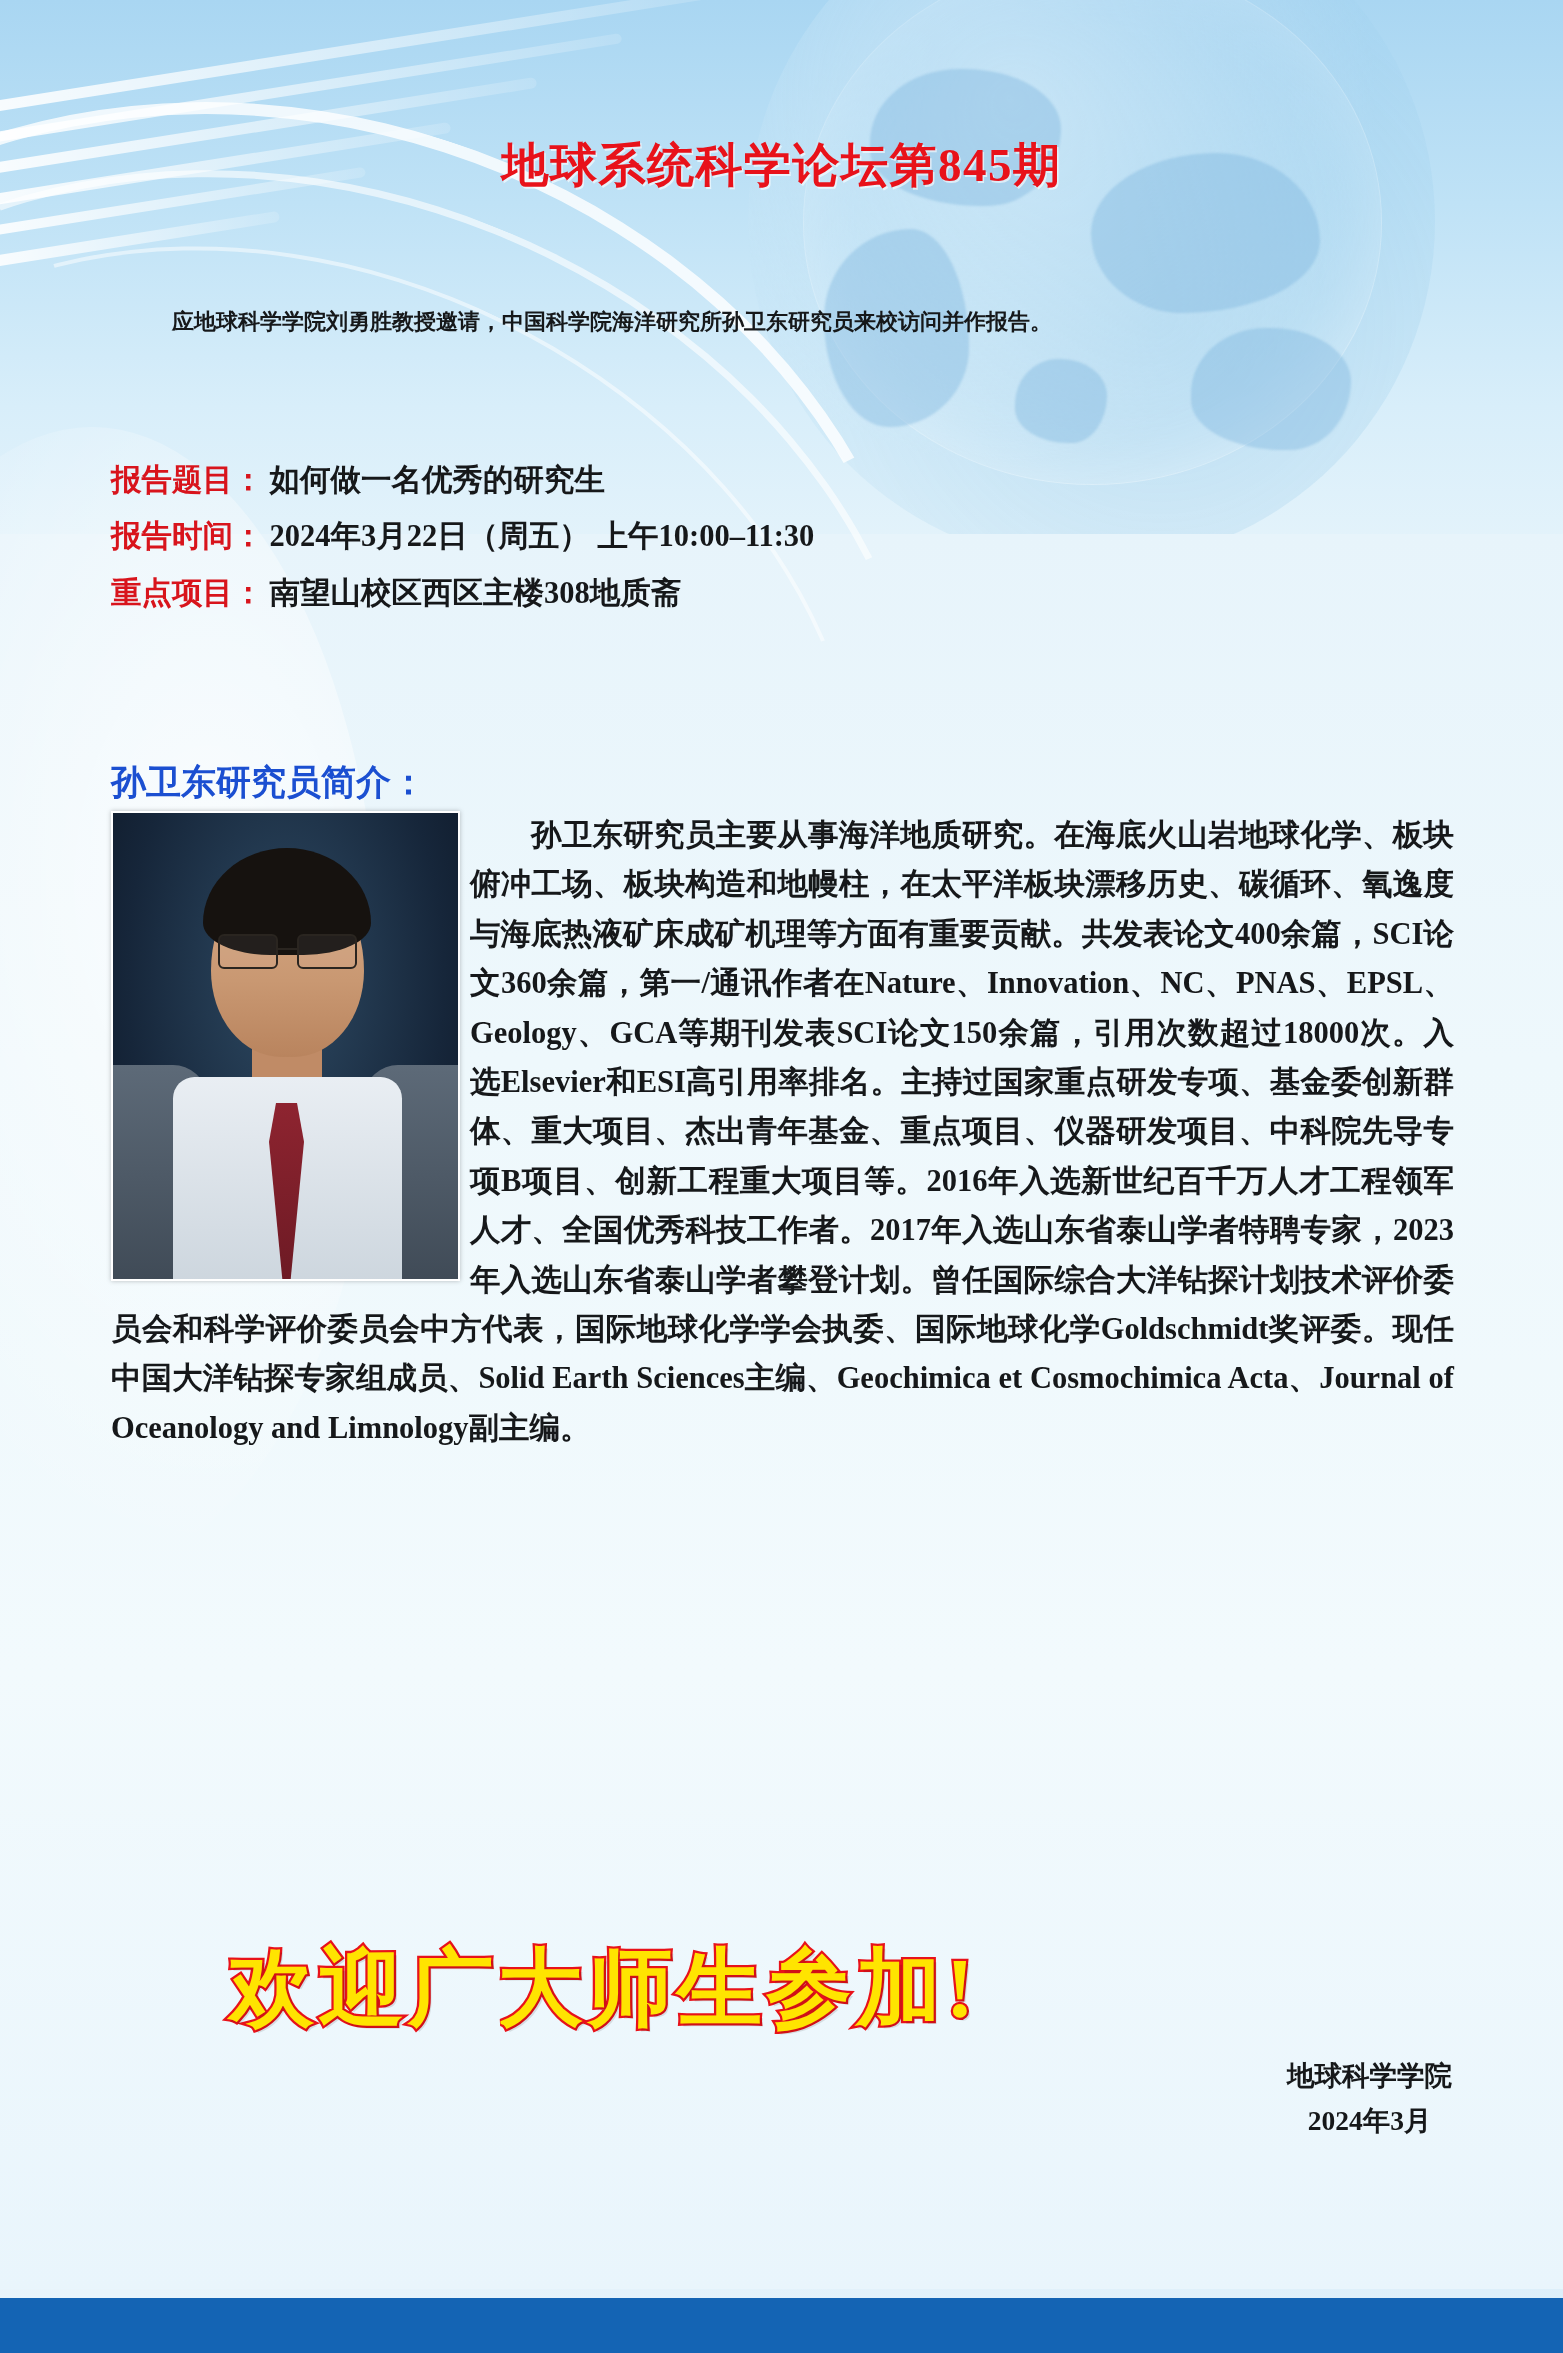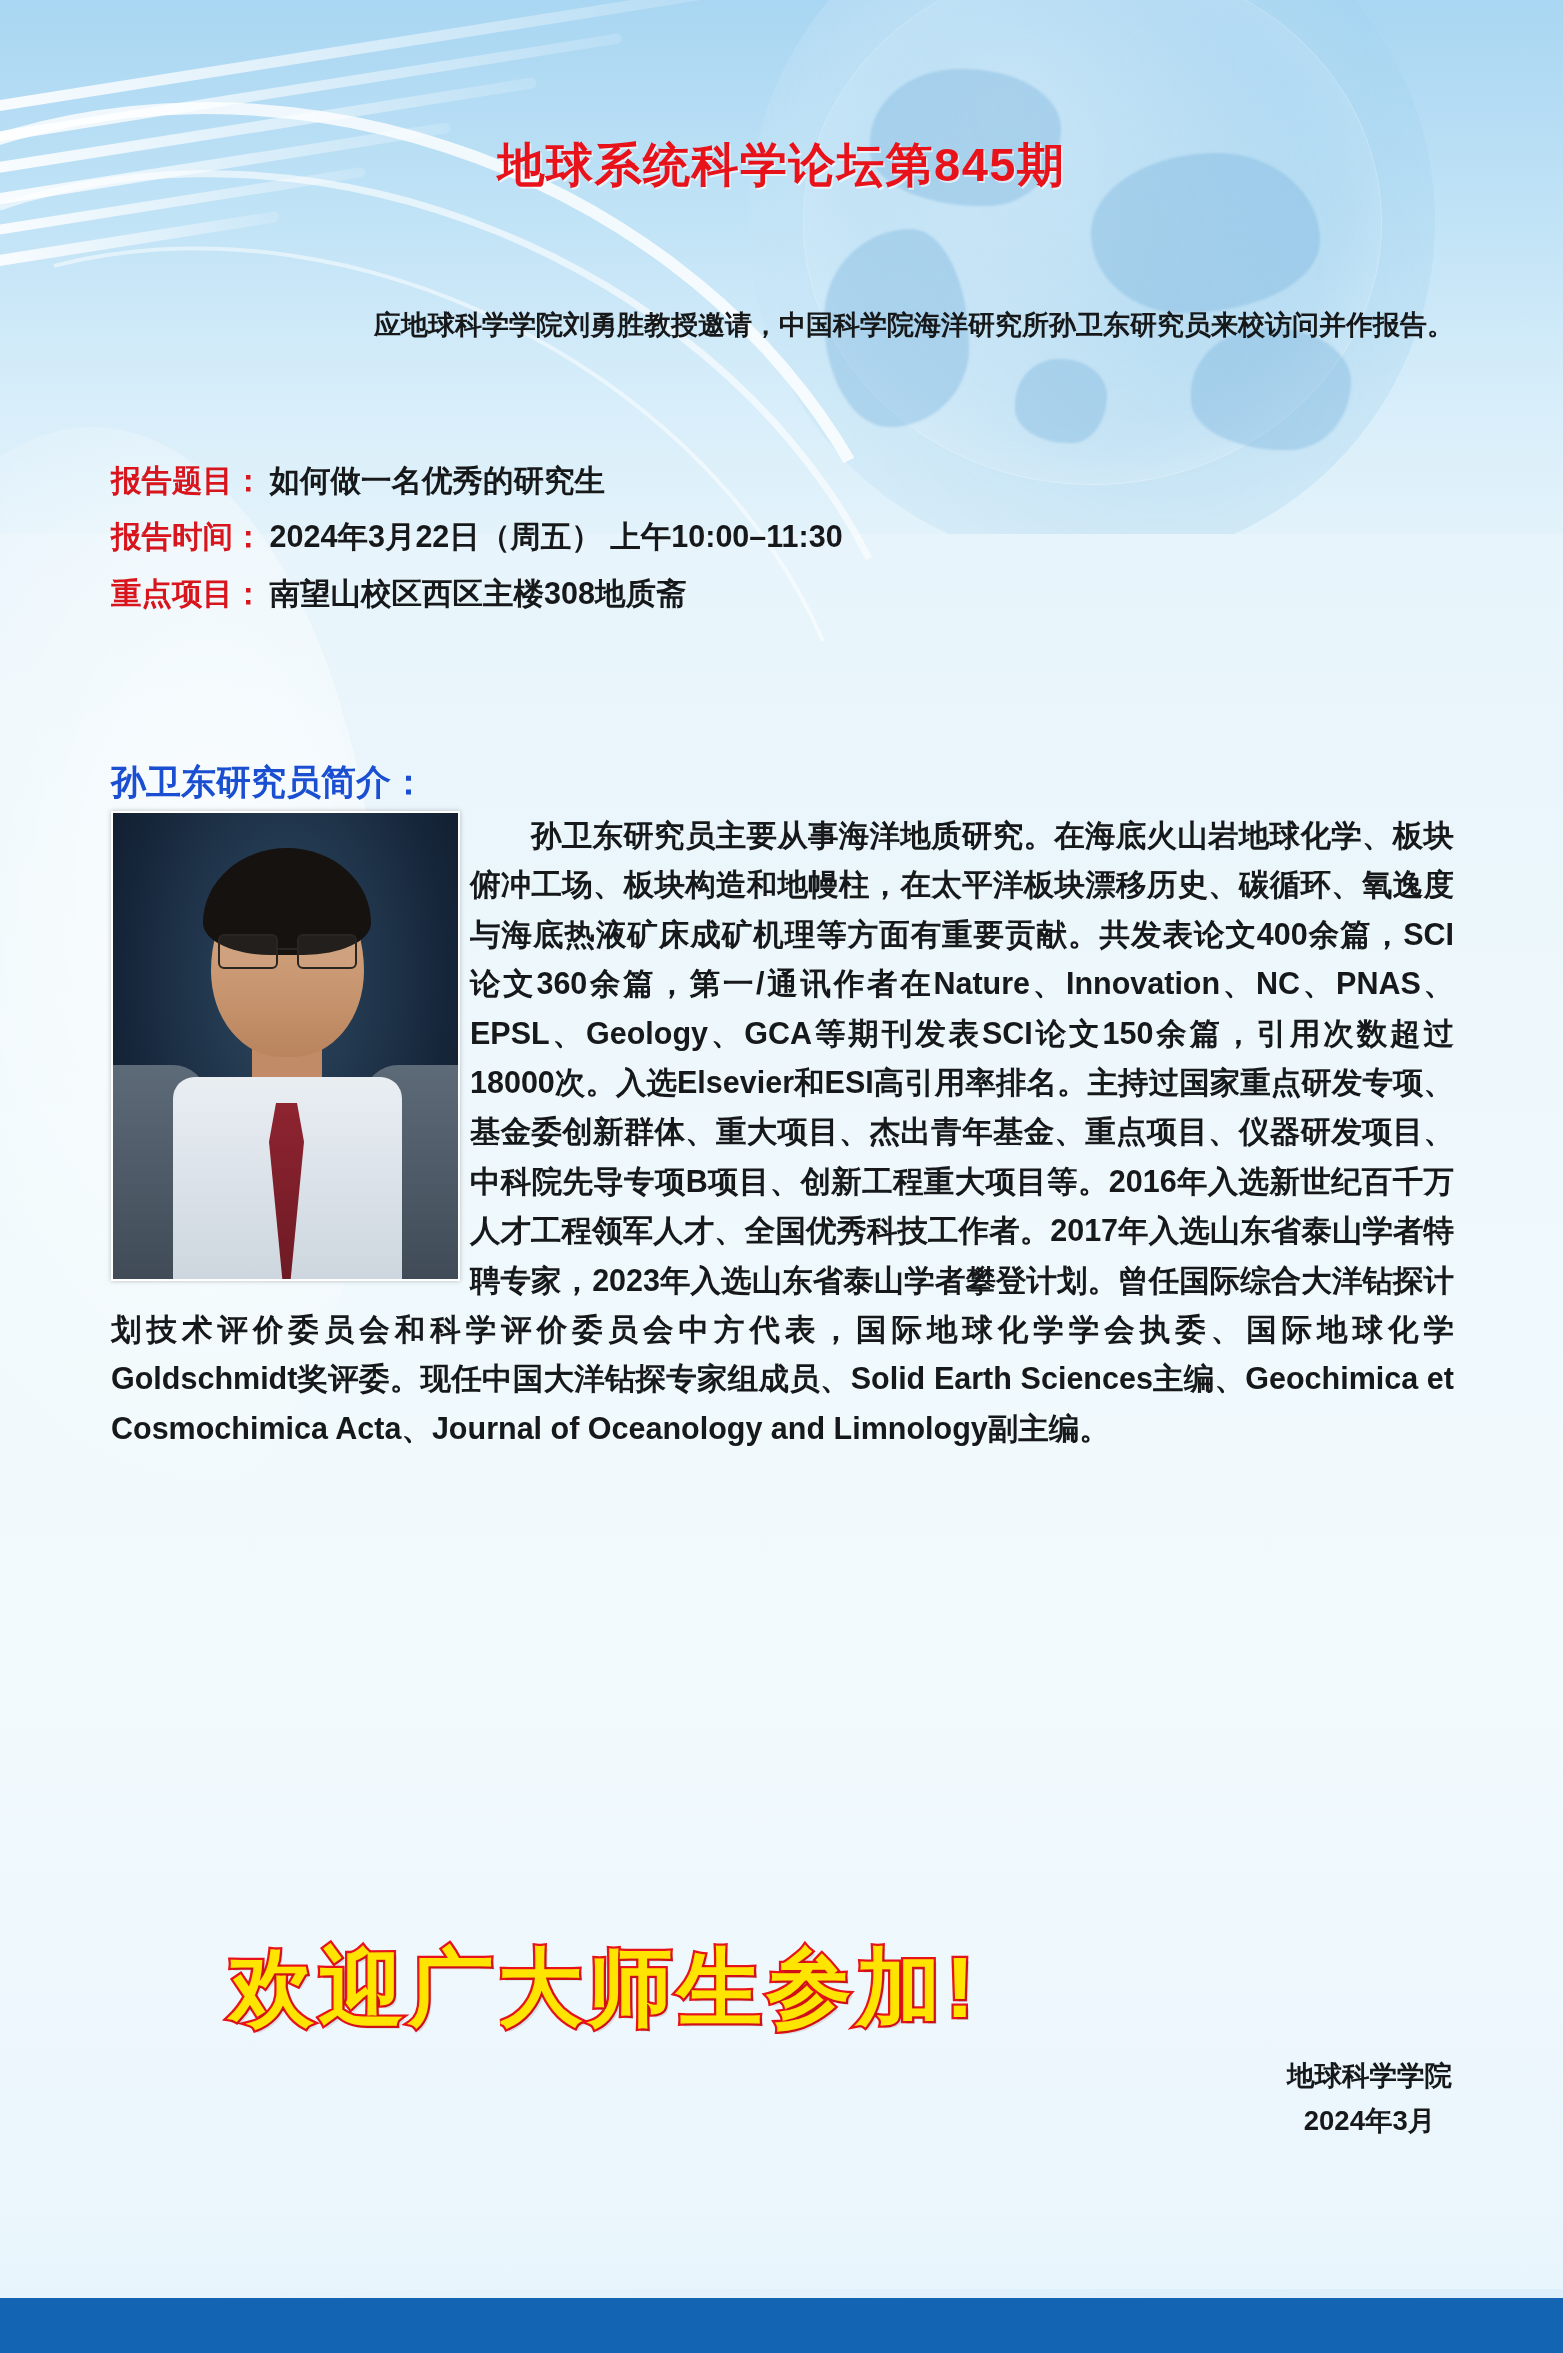--- a/index.html
+++ b/index.html
@@ -99,44 +99,43 @@
     left: -198px; top: 427px;
     width: 580px; height: 1145px;
     border-radius: 50%;
     background: radial-gradient(ellipse at 70% 40%, rgba(255,255,255,0.75), rgba(255,255,255,0) 70%);
   }
 
   
   .content {
     position: absolute;
     left: 0; top: 0;
-    width: 1563px; height: 2224px;
+    width: 1563px; height: 2224px; font-family: Liberation Serif, serif;
   }
   .title {
     position: absolute;
     left: 0; top: 134px;
     width: 1563px;
     text-align: center;
     font-size: 47px;
     font-weight: bold;
     color: #e8121a;
     letter-spacing: 1.5px;
     text-shadow: 1.5px 1.5px 0 rgba(255,255,255,0.6);
   }
 
   .intro {
     position: absolute;
     left: 111px; top: 305px;
     width: 1343px;
-    font-size: 27px;
+    font-size: 22px;
     line-height: 1.55;
     color: #16181a;
     font-weight: bold;
     text-indent: 61px;
-    text-align: right;
   }
 
   .info-block {
     position: absolute;
     left: 111px; top: 458px;
     width: 1374px;
     text-align: center;
   }
   .info-row {
     display: flex;

